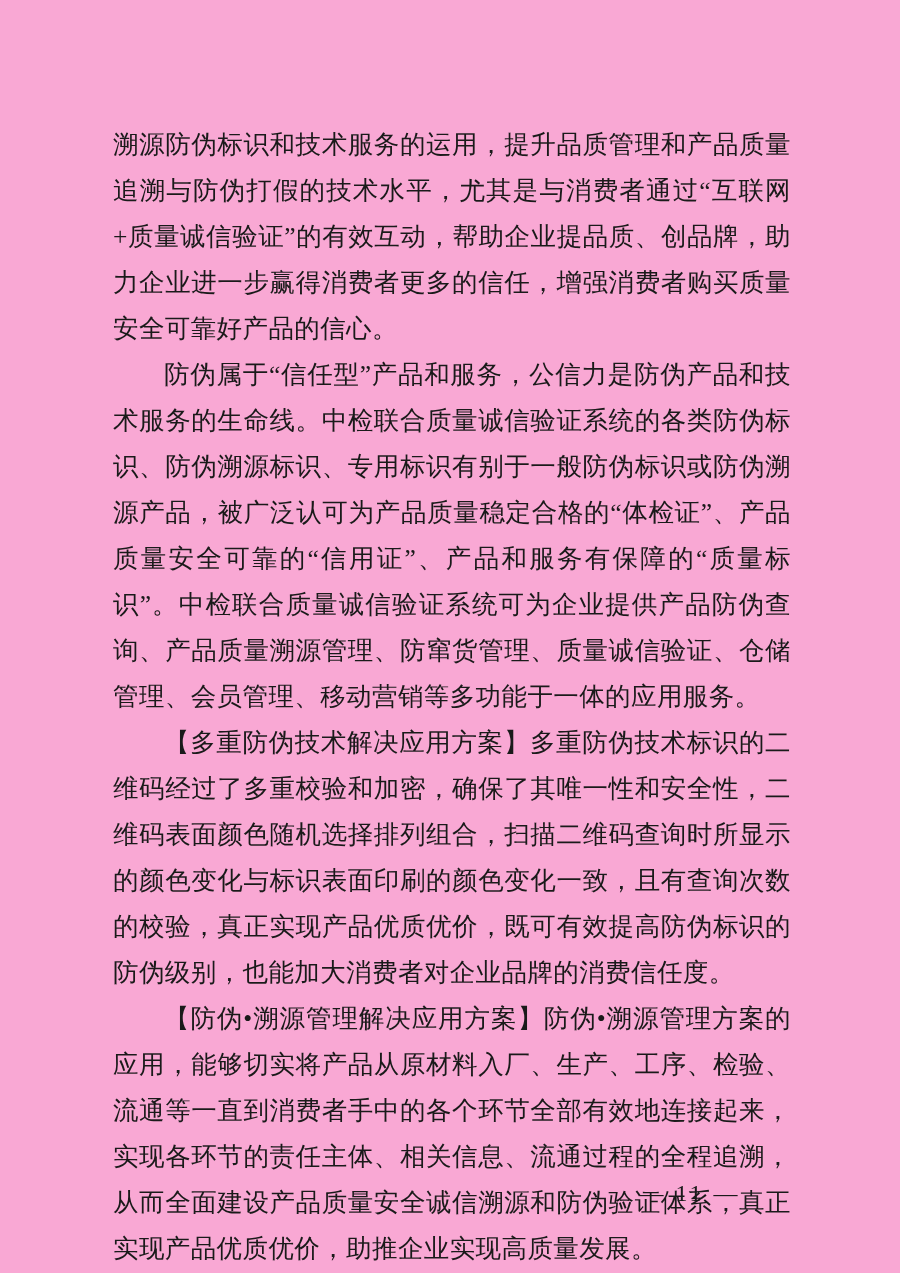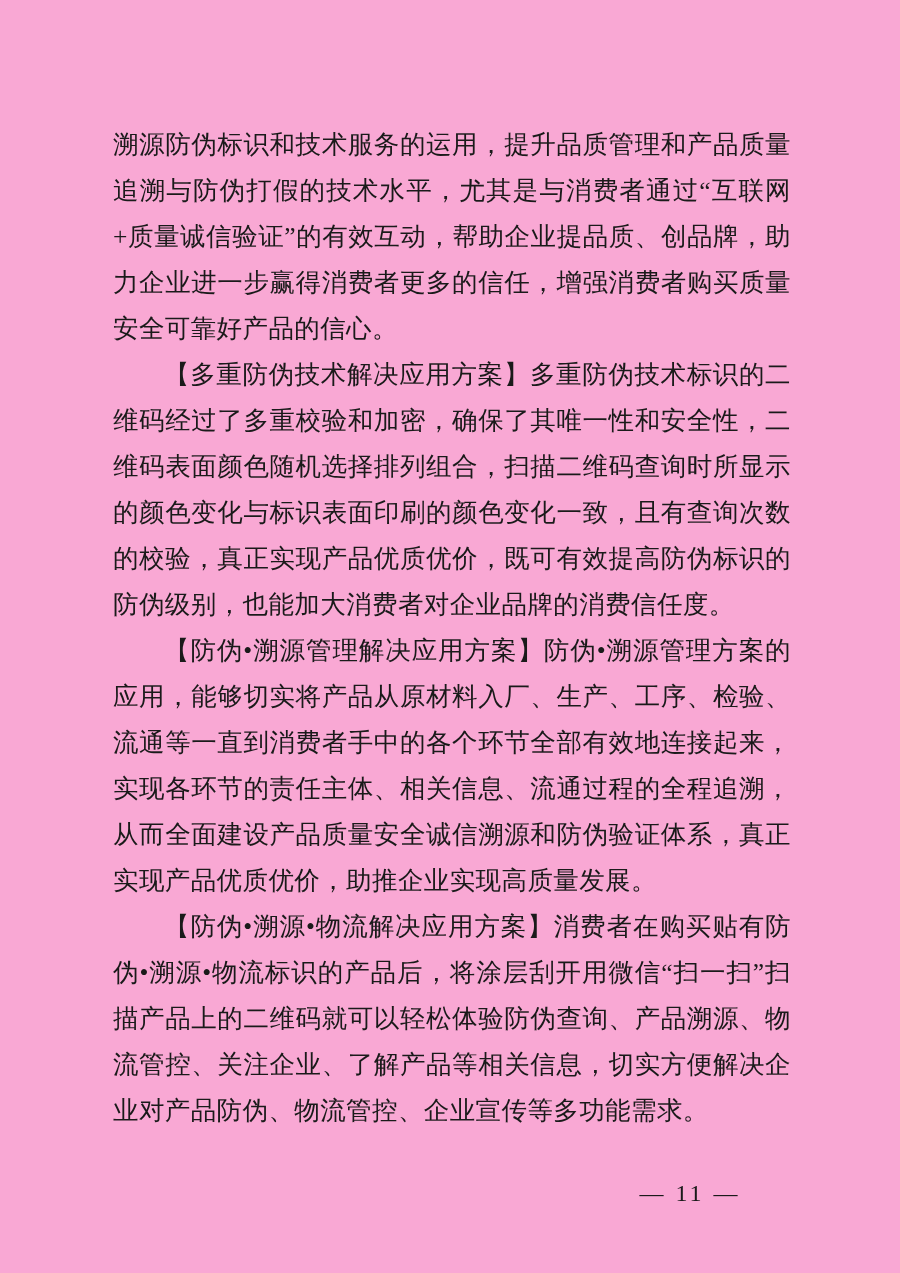--- a/index.html
+++ b/index.html
@@ -53,20 +53,21 @@
     margin-left: 480px;
     font-family: Liberation Serif, serif;
   }
 </style>
 </head>
 <body>
 
 <div class="page">
   <div class="content">
     <p class="para">溯源防伪标识和技术服务的运用，提升品质管理和产品质量追溯与防伪打假的技术水平，尤其是与消费者通过“互联网+质量诚信验证”的有效互动，帮助企业提品质、创品牌，助力企业进一步赢得消费者更多的信任，增强消费者购买质量安全可靠好产品的信心。</p>
+    <p class="para indent">防伪属于“信任型”产品和服务，公信力是防伪产品和技术服务的生命线。中检联合质量诚信验证系统的各类防伪标识、防伪溯源标识、专用标识有别于一般防伪标识或防伪溯源产品，被广泛认可为产品质量稳定合格的“体检证”、产品质量安全可靠的“信用证”、产品和服务有保障的“质量标识”。中检联合质量诚信验证系统可为企业提供产品防伪查询、产品质量溯源管理、防窜货管理、质量诚信验证、仓储管理、会员管理、移动营销等多功能于一体的应用服务。</p>
     <p class="para indent">【多重防伪技术解决应用方案】多重防伪技术标识的二维码经过了多重校验和加密，确保了其唯一性和安全性，二维码表面颜色随机选择排列组合，扫描二维码查询时所显示的颜色变化与标识表面印刷的颜色变化一致，且有查询次数的校验，真正实现产品优质优价，既可有效提高防伪标识的防伪级别，也能加大消费者对企业品牌的消费信任度。</p>
     <p class="para indent">【防伪•溯源管理解决应用方案】防伪•溯源管理方案的应用，能够切实将产品从原材料入厂、生产、工序、检验、流通等一直到消费者手中的各个环节全部有效地连接起来，实现各环节的责任主体、相关信息、流通过程的全程追溯，从而全面建设产品质量安全诚信溯源和防伪验证体系，真正实现产品优质优价，助推企业实现高质量发展。</p>
     <p class="para indent">【防伪•溯源•物流解决应用方案】消费者在购买贴有防伪•溯源•物流标识的产品后，将涂层刮开用微信“扫一扫”扫描产品上的二维码就可以轻松体验防伪查询、产品溯源、物流管控、关注企业、了解产品等相关信息，切实方便解决企业对产品防伪、物流管控、企业宣传等多功能需求。</p>
 
   </div>
   <div class="footer">
     <span class="pageno">— 11 —</span>
   </div>
 </div>
 

